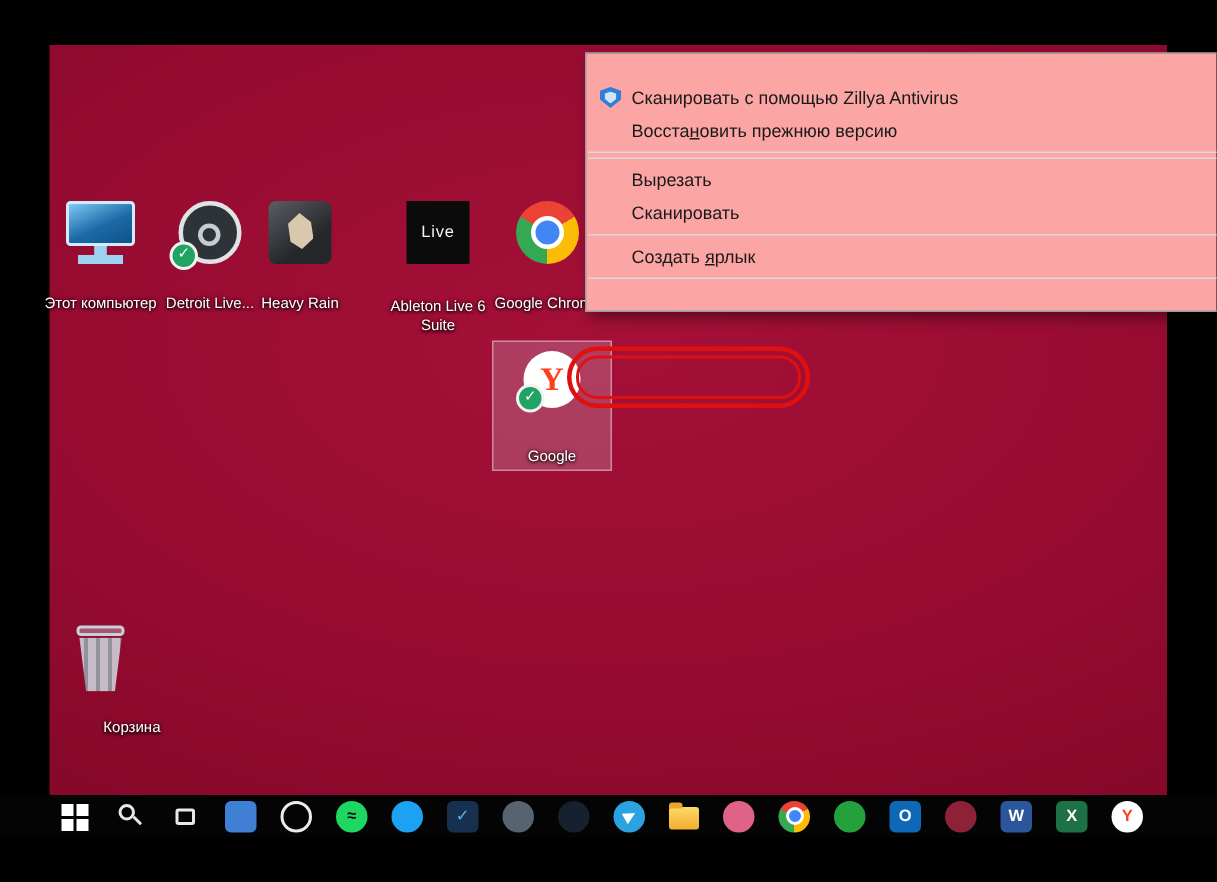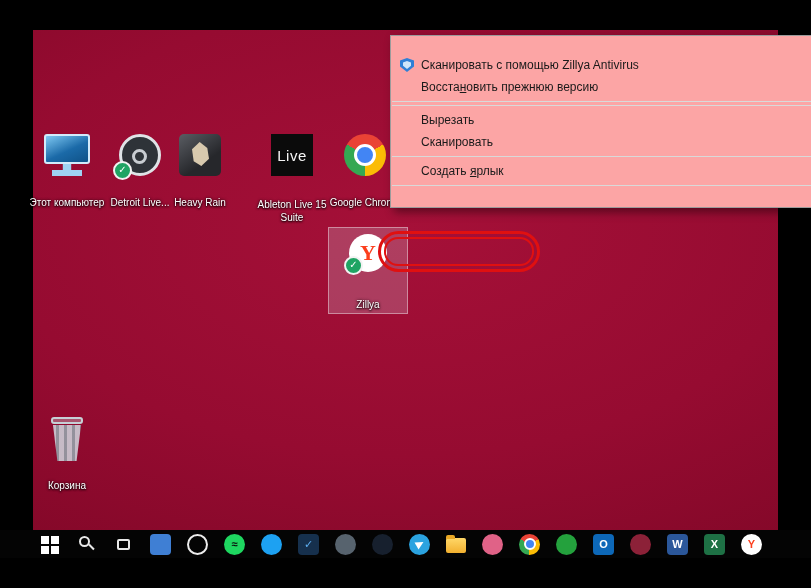--- a/index.html
+++ b/index.html
@@ -30,21 +30,21 @@
     border-radius:50%;border:3px solid #c8cdd1;box-sizing:border-box;}
 
   
   .ic-heavy::before{content:"";position:absolute;left:50%;top:2px;margin-left:-21px;width:42px;height:42px;border-radius:5px;
     background:linear-gradient(145deg,#5a5d63,#26272b 65%);}
   .ic-heavy::after{content:"";position:absolute;left:50%;top:10px;margin-left:-8px;width:17px;height:24px;background:#d8c9ae;
     clip-path:polygon(45% 0,90% 25%,100% 70%,55% 100%,10% 80%,0 30%);}
 
   
   .box-ableton{width:42px;height:42px;margin:2px auto 0;background:#0b0b0b;display:flex;align-items:center;justify-content:center;}
-  .live{color:#f5f5f5;font-size:15px;letter-spacing:0.5px;text-align:center;}
+  .live{color:#f5f5f5;font-size:11px;letter-spacing:0.5px;text-align:center;}
 
   
   .ic-chrome::before{content:"";position:absolute;left:50%;top:2px;margin-left:-21px;width:42px;height:42px;border-radius:50%;
     background:conic-gradient(from 60deg,#fbbc05 0 120deg,#34a853 120deg 240deg,#ea4335 240deg 360deg);}
   .ic-chrome::after{content:"";position:absolute;left:50%;top:12px;margin-left:-11px;width:16px;height:16px;background:#4285f4;
     border:3px solid #fff;border-radius:50%;}
 
   
   .box-yandex{position:relative;width:38px;height:38px;margin:4px auto 0;background:#fff;border-radius:50%;
     display:flex;align-items:center;justify-content:center;}
@@ -128,39 +128,39 @@
     <div class="ic ic-heavy"></div>
     <div class="ic-label">Heavy Rain</div>
   </div>
 
   <div class="icon-cell" style="left:252px;top:130px;">
     <div class="ic">
       <div class="box-ableton">
         <span class="live">Live</span>
       </div>
     </div>
-    <div class="ic-label">Ableton Live 15 Suite</div>
+    <div class="ic-label">Ableton Live 6 Suite</div>
   </div>
 
   <div class="icon-cell" style="left:325px;top:130px;">
     <div class="ic ic-chrome"></div>
     <div class="ic-label">Google Chrome</div>
   </div>
 
   <div class="icon-cell selected" style="left:328px;top:227px;">
     <div class="ic">
       <div class="box-yandex">
         <span class="ygl">Y</span>
         <span class="badge">✓</span>
       </div>
     </div>
-    <div class="ic-label">Zillya</div>
-  </div>
-
-  <div class="icon-cell" style="left:27px;top:413px;">
+    <div class="ic-label">Google</div>
+  </div>
+
+  <div class="icon-cell" style="left:27px;top:413px;text-align:right;">
     <div class="ic ic-recycle"></div>
     <div class="ic-label">Корзина</div>
   </div>
 
   <div id="context-menu">
       <div class="menu-item"><span class="zillya-icon"></span><span class="menu-label">Сканировать с помощью Zillya Antivirus</span></div>
       <div class="menu-item"><span class="menu-label">Восста<span class="accel">н</span>овить прежнюю версию</span></div>
       <div class="menu-sep"></div>
       <div class="menu-sep"></div>
       <div class="menu-item"><span class="menu-label">Вырезать</span></div>

